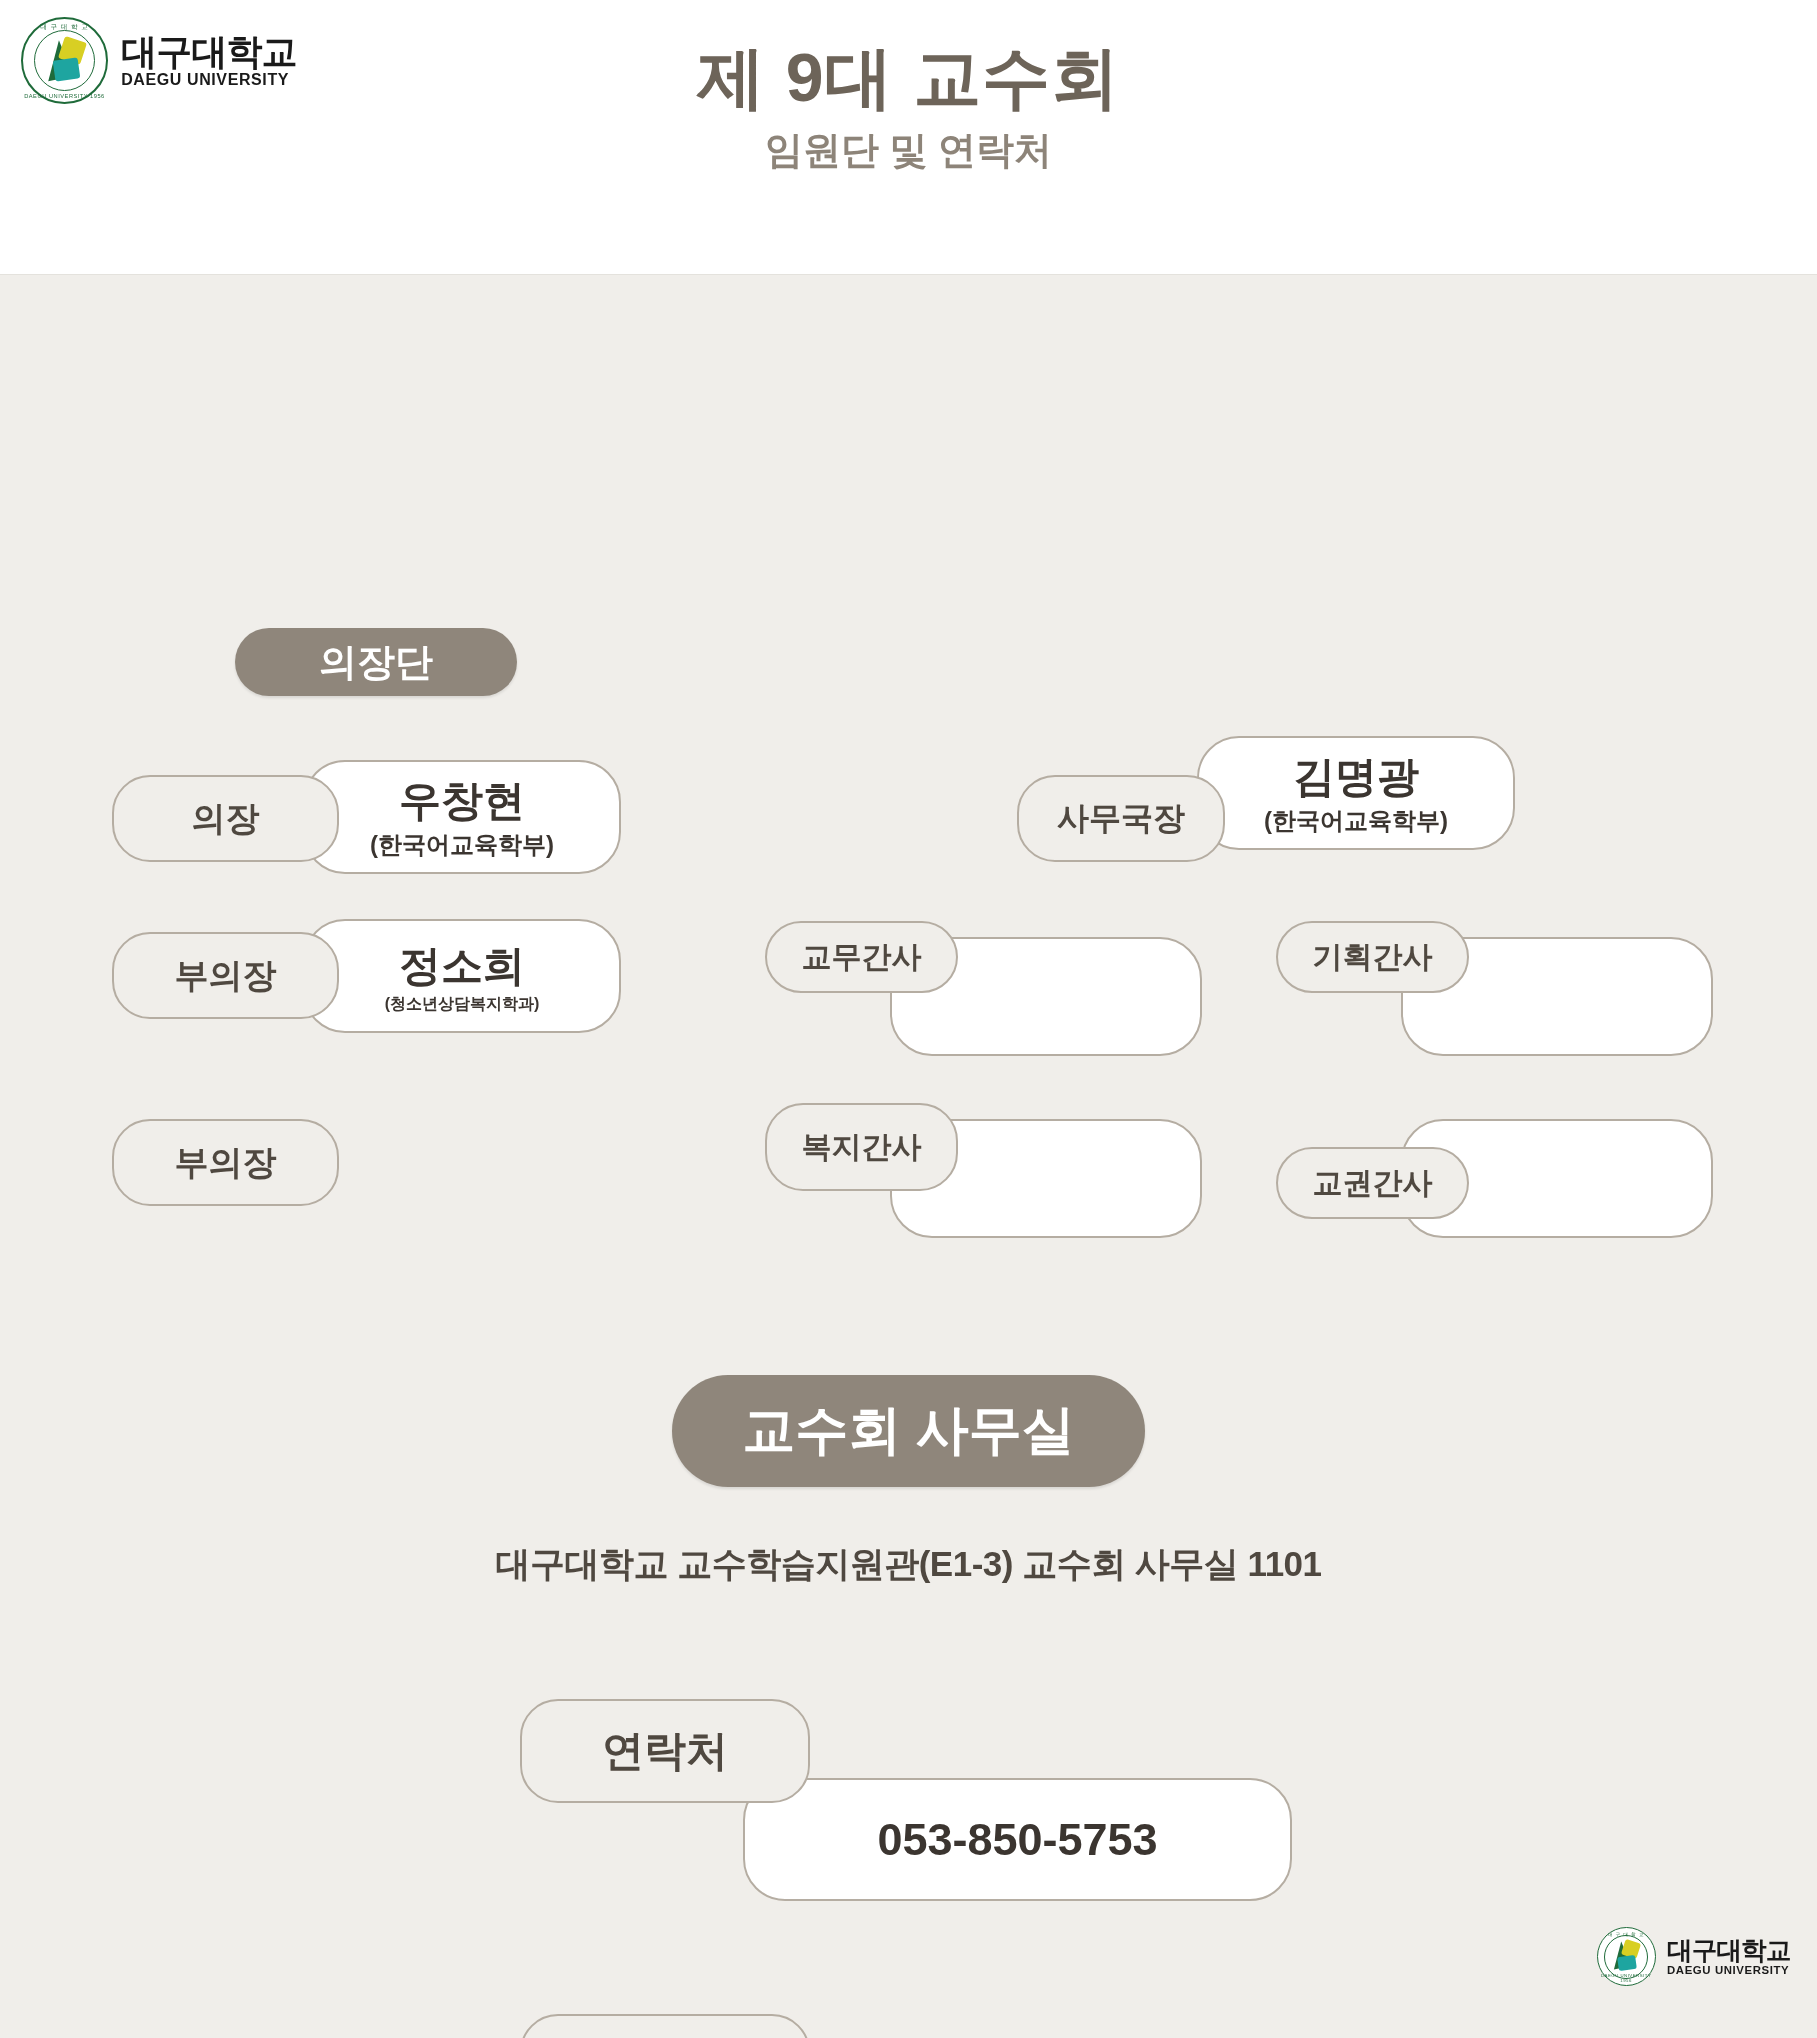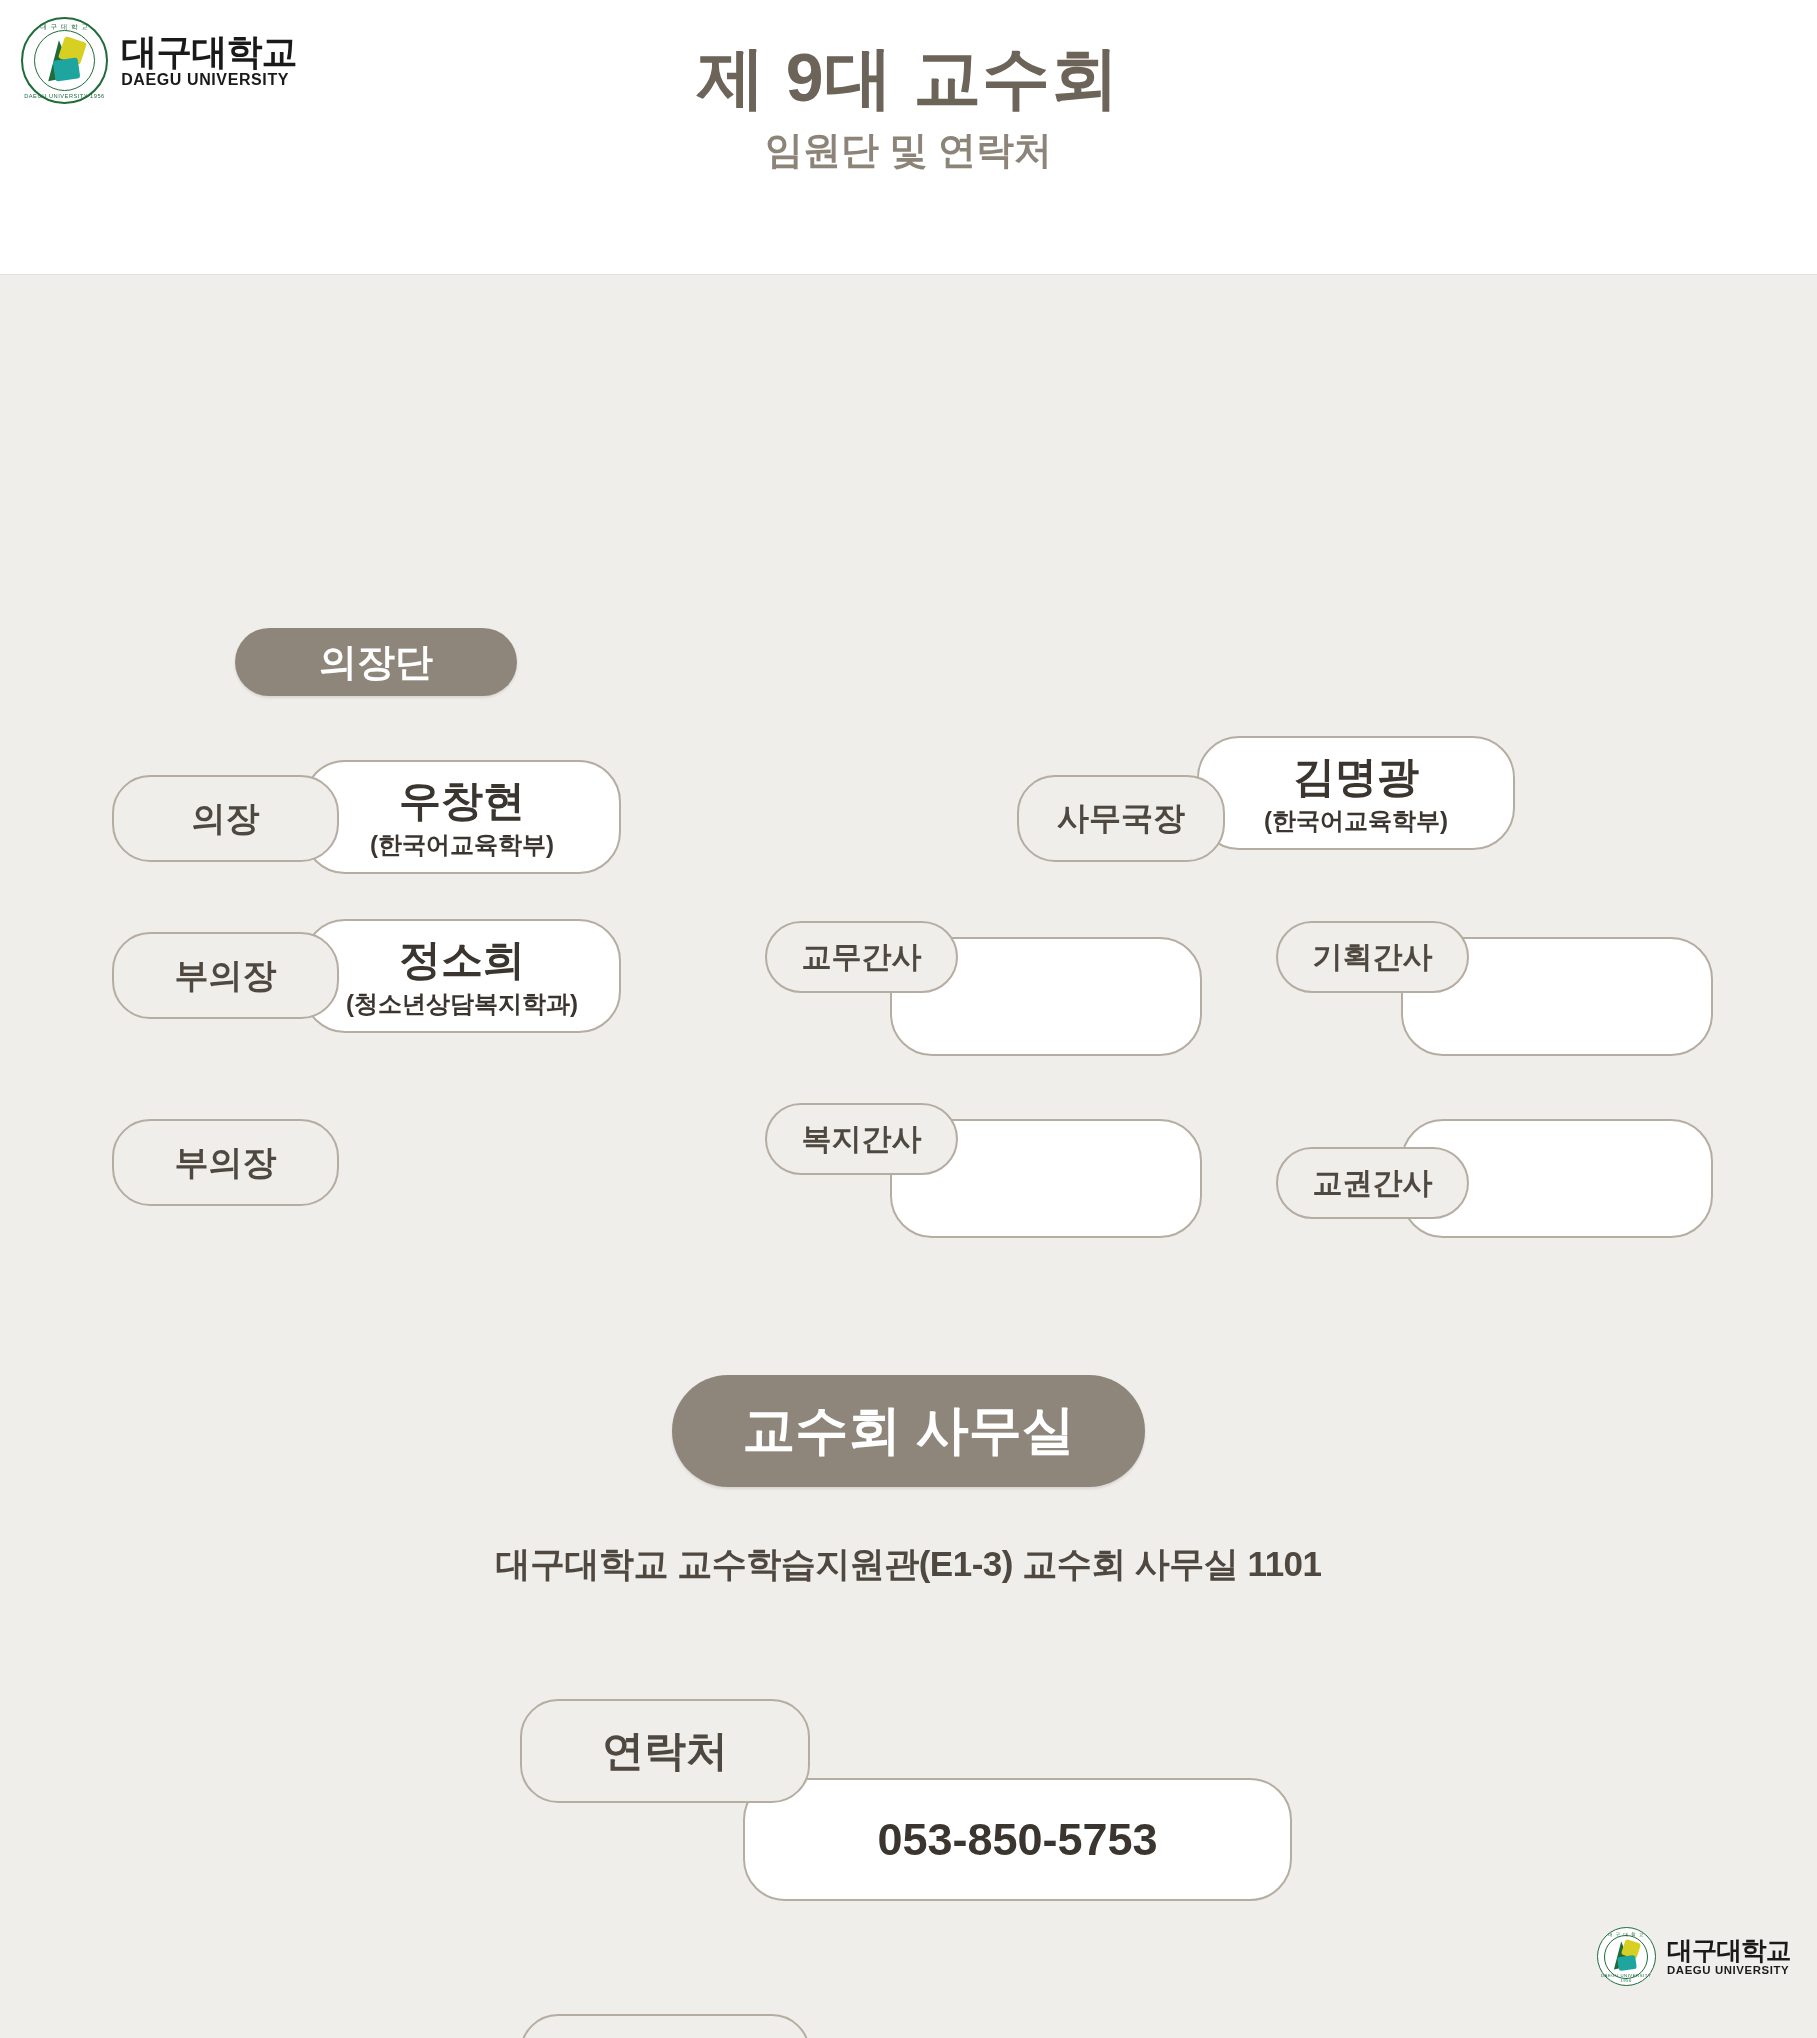--- a/index.html
+++ b/index.html
@@ -257,21 +257,21 @@
 
   <div class="pill-label" style="left:112px; top:500px; width:227px; height:87px; font-size:34px;">의장</div>
   <div class="pill-value" style="left:303px; top:485px; width:318px; height:114px;">
     <div class="nm" style="font-size:42px;">우창현</div>
     <div class="dept" style="font-size:24px;">(한국어교육학부)</div>
   </div>
 
   <div class="pill-label" style="left:112px; top:657px; width:227px; height:87px; font-size:34px;">부의장</div>
   <div class="pill-value" style="left:303px; top:644px; width:318px; height:114px;">
     <div class="nm" style="font-size:42px;">정소희</div>
-    <div class="dept" style="font-size:24px;">(청소년상담복지학과)</div>
+    <div class="dept" style="font-size:16px;">(청소년상담복지학과)</div>
   </div>
 
   <div class="pill-label" style="left:112px; top:844px; width:227px; height:87px; font-size:34px;">부의장</div>
 
 
   <div class="pill-label" style="left:1017px; top:500px; width:208px; height:87px; font-size:32px;">사무국장</div>
   <div class="pill-value" style="left:1197px; top:461px; width:318px; height:114px;">
     <div class="nm" style="font-size:42px;">김명광</div>
     <div class="dept" style="font-size:24px;">(한국어교육학부)</div>
   </div>
@@ -279,21 +279,21 @@
   <div class="pill-label" style="left:765px; top:646px; width:193px; height:72px; font-size:30px;">교무간사</div>
   <div class="pill-value" style="left:890px; top:662px; width:312px; height:119px;">
     <div class="nm" style="font-size:36px;"></div>
   </div>
 
   <div class="pill-label" style="left:1276px; top:646px; width:193px; height:72px; font-size:30px;">기획간사</div>
   <div class="pill-value" style="left:1401px; top:662px; width:312px; height:119px;">
     <div class="nm" style="font-size:36px;"></div>
   </div>
 
-  <div class="pill-label" style="left:765px; top:828px; width:193px; height:72px; font-size:30px;">복지간사</div>
+  <div class="pill-label" style="left:765px; top:828px; width:193px; height:88px; font-size:30px;">복지간사</div>
   <div class="pill-value" style="left:890px; top:844px; width:312px; height:119px;">
     <div class="nm" style="font-size:36px;"></div>
   </div>
 
   <div class="pill-label" style="left:1276px; top:828px; width:193px; height:72px; font-size:30px;margin-top:44px;">교권간사</div>
   <div class="pill-value" style="left:1401px; top:844px; width:312px; height:119px;">
     <div class="nm" style="font-size:36px;"></div>
   </div>
 
   <div class="pill-head" style="left:672px; top:1100px; width:473px; height:112px; font-size:53px; border-radius:56px;">교수회 사무실</div>

